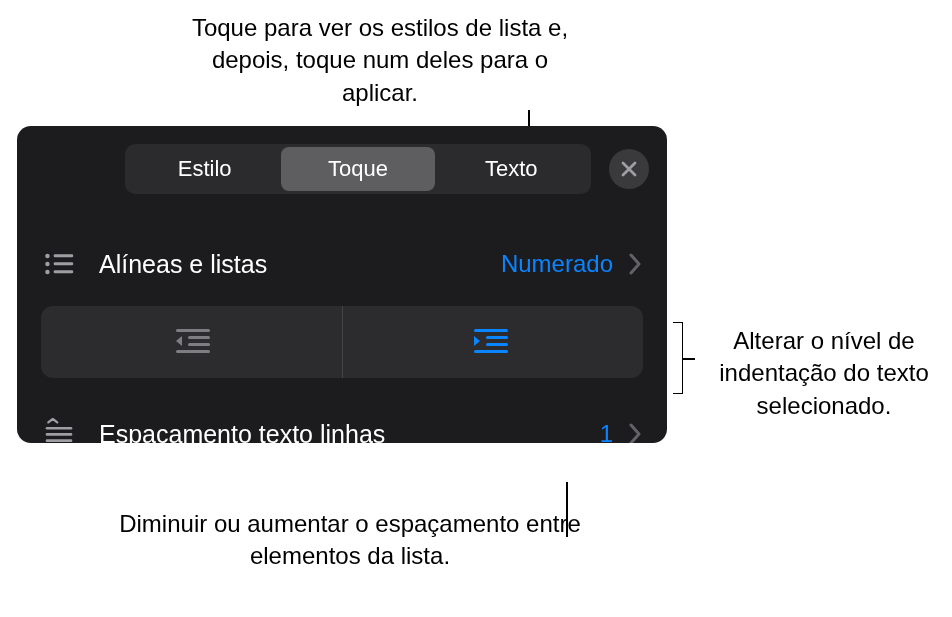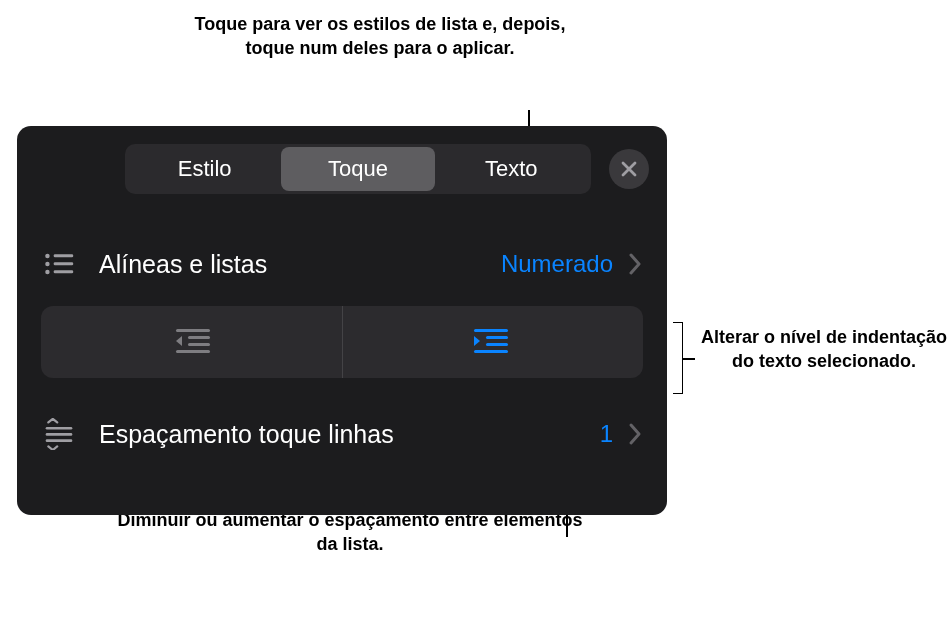--- a/index.html
+++ b/index.html
@@ -9,36 +9,35 @@
     }
     body {
       font-family: -apple-system, BlinkMacSystemFont, "Helvetica Neue", Arial, sans-serif;
       background: #ffffff;
       width: 952px;
       height: 617px;
       position: relative;
     }
     .callout {
       position: absolute;
-      font-size: 18px;
+      font-size: 24px;
       color: #000;
       line-height: 1.35;
       text-align: center;
-      font-weight: bold;
     }
     .callout-line {
       position: absolute;
       background: #000;
     }
     .panel {
       position: absolute;
       left: 17px;
       top: 126px;
       width: 650px;
-      height: 389px;
+      height: 317px;
       background: #1c1c1e;
       border-radius: 14px;
       padding: 18px 0 0 0;
       overflow: hidden;
     }
     .tabbar {
       display: flex;
       align-items: center;
       padding: 0 18px 22px 18px;
       position: relative;
@@ -217,21 +216,21 @@
     <div class="row-icon">
       <svg viewBox="0 0 36 36" width="32" height="32">
         <path d="M6 5 L11 1 L16 5" stroke="#9f9ea3" stroke-width="2.5" fill="none" stroke-linecap="round" stroke-linejoin="round"></path>
         <rect x="3" y="10" width="30" height="3" rx="1.5" fill="#9f9ea3"></rect>
         <rect x="3" y="17" width="30" height="3" rx="1.5" fill="#9f9ea3"></rect>
         <rect x="3" y="24" width="30" height="3" rx="1.5" fill="#9f9ea3"></rect>
         <path d="M6 32 L11 36 L16 32" stroke="#9f9ea3" stroke-width="2.5" fill="none" stroke-linecap="round" stroke-linejoin="round"></path>
       </svg>
     </div>
     <div class="row-label">
-      <span>Espaçamento toque linhas</span>
+      <span>Espaçamento texto linhas</span>
     </div>
     <div class="row-value">
       <span>1</span>
     </div>
     <svg class="chevron" viewBox="0 0 16 24">
       <path d="M4 3 L12 12 L4 21" stroke="#636266" stroke-width="3" stroke-linecap="round" stroke-linejoin="round" fill="none"></path>
     </svg>
   </div>
 
 </div>

